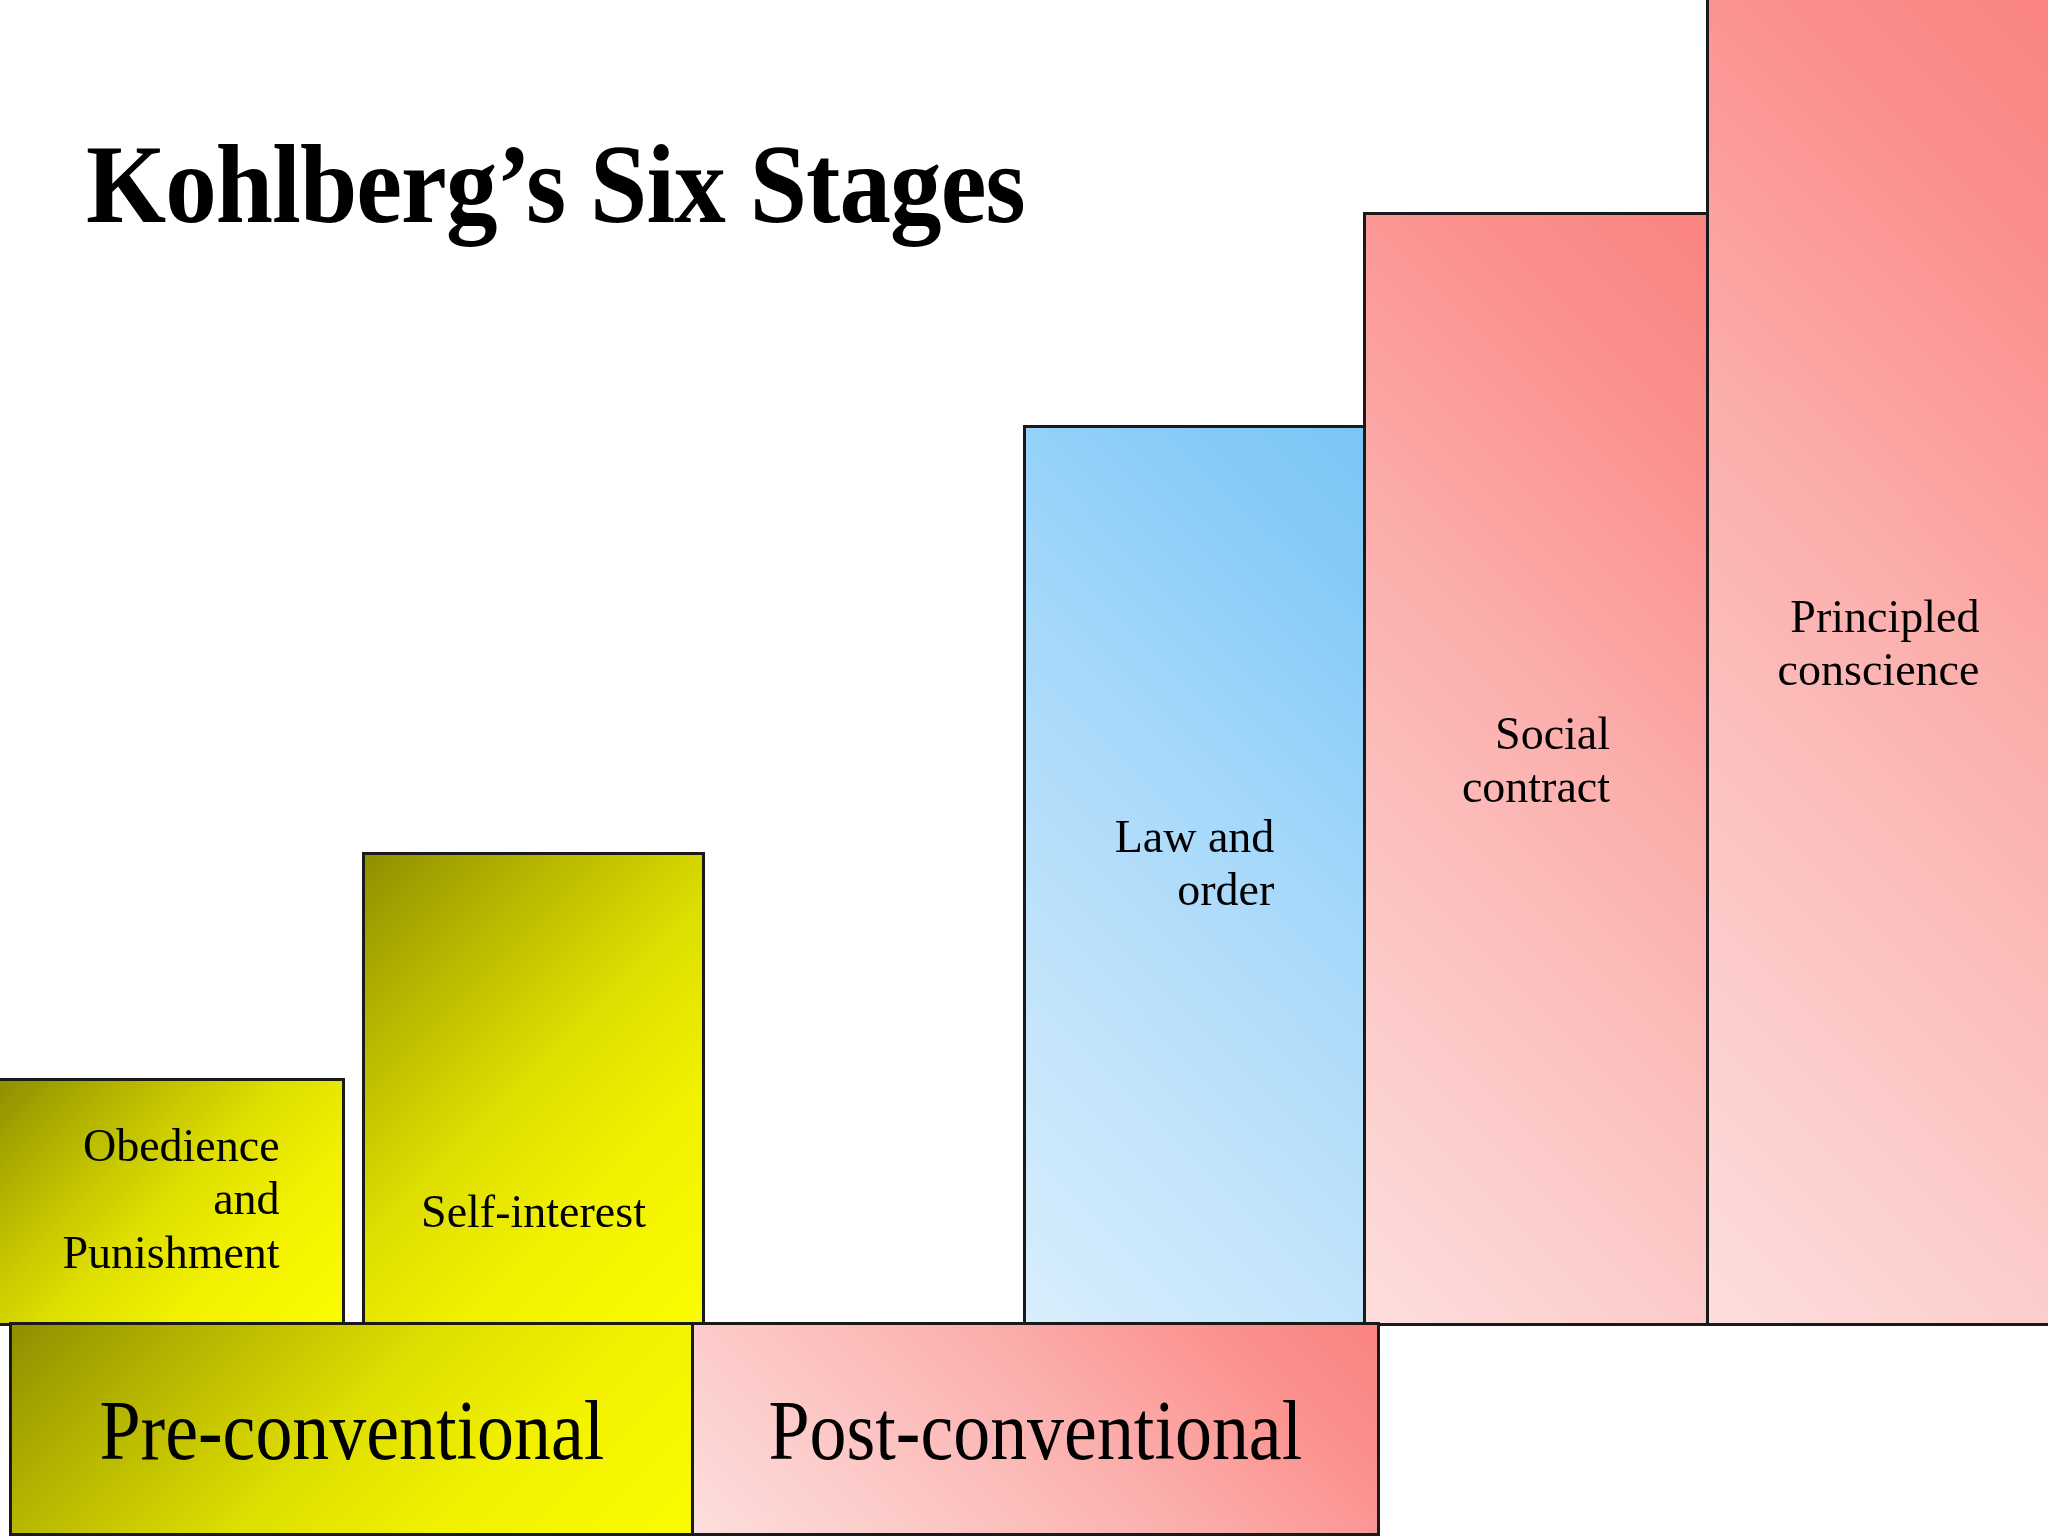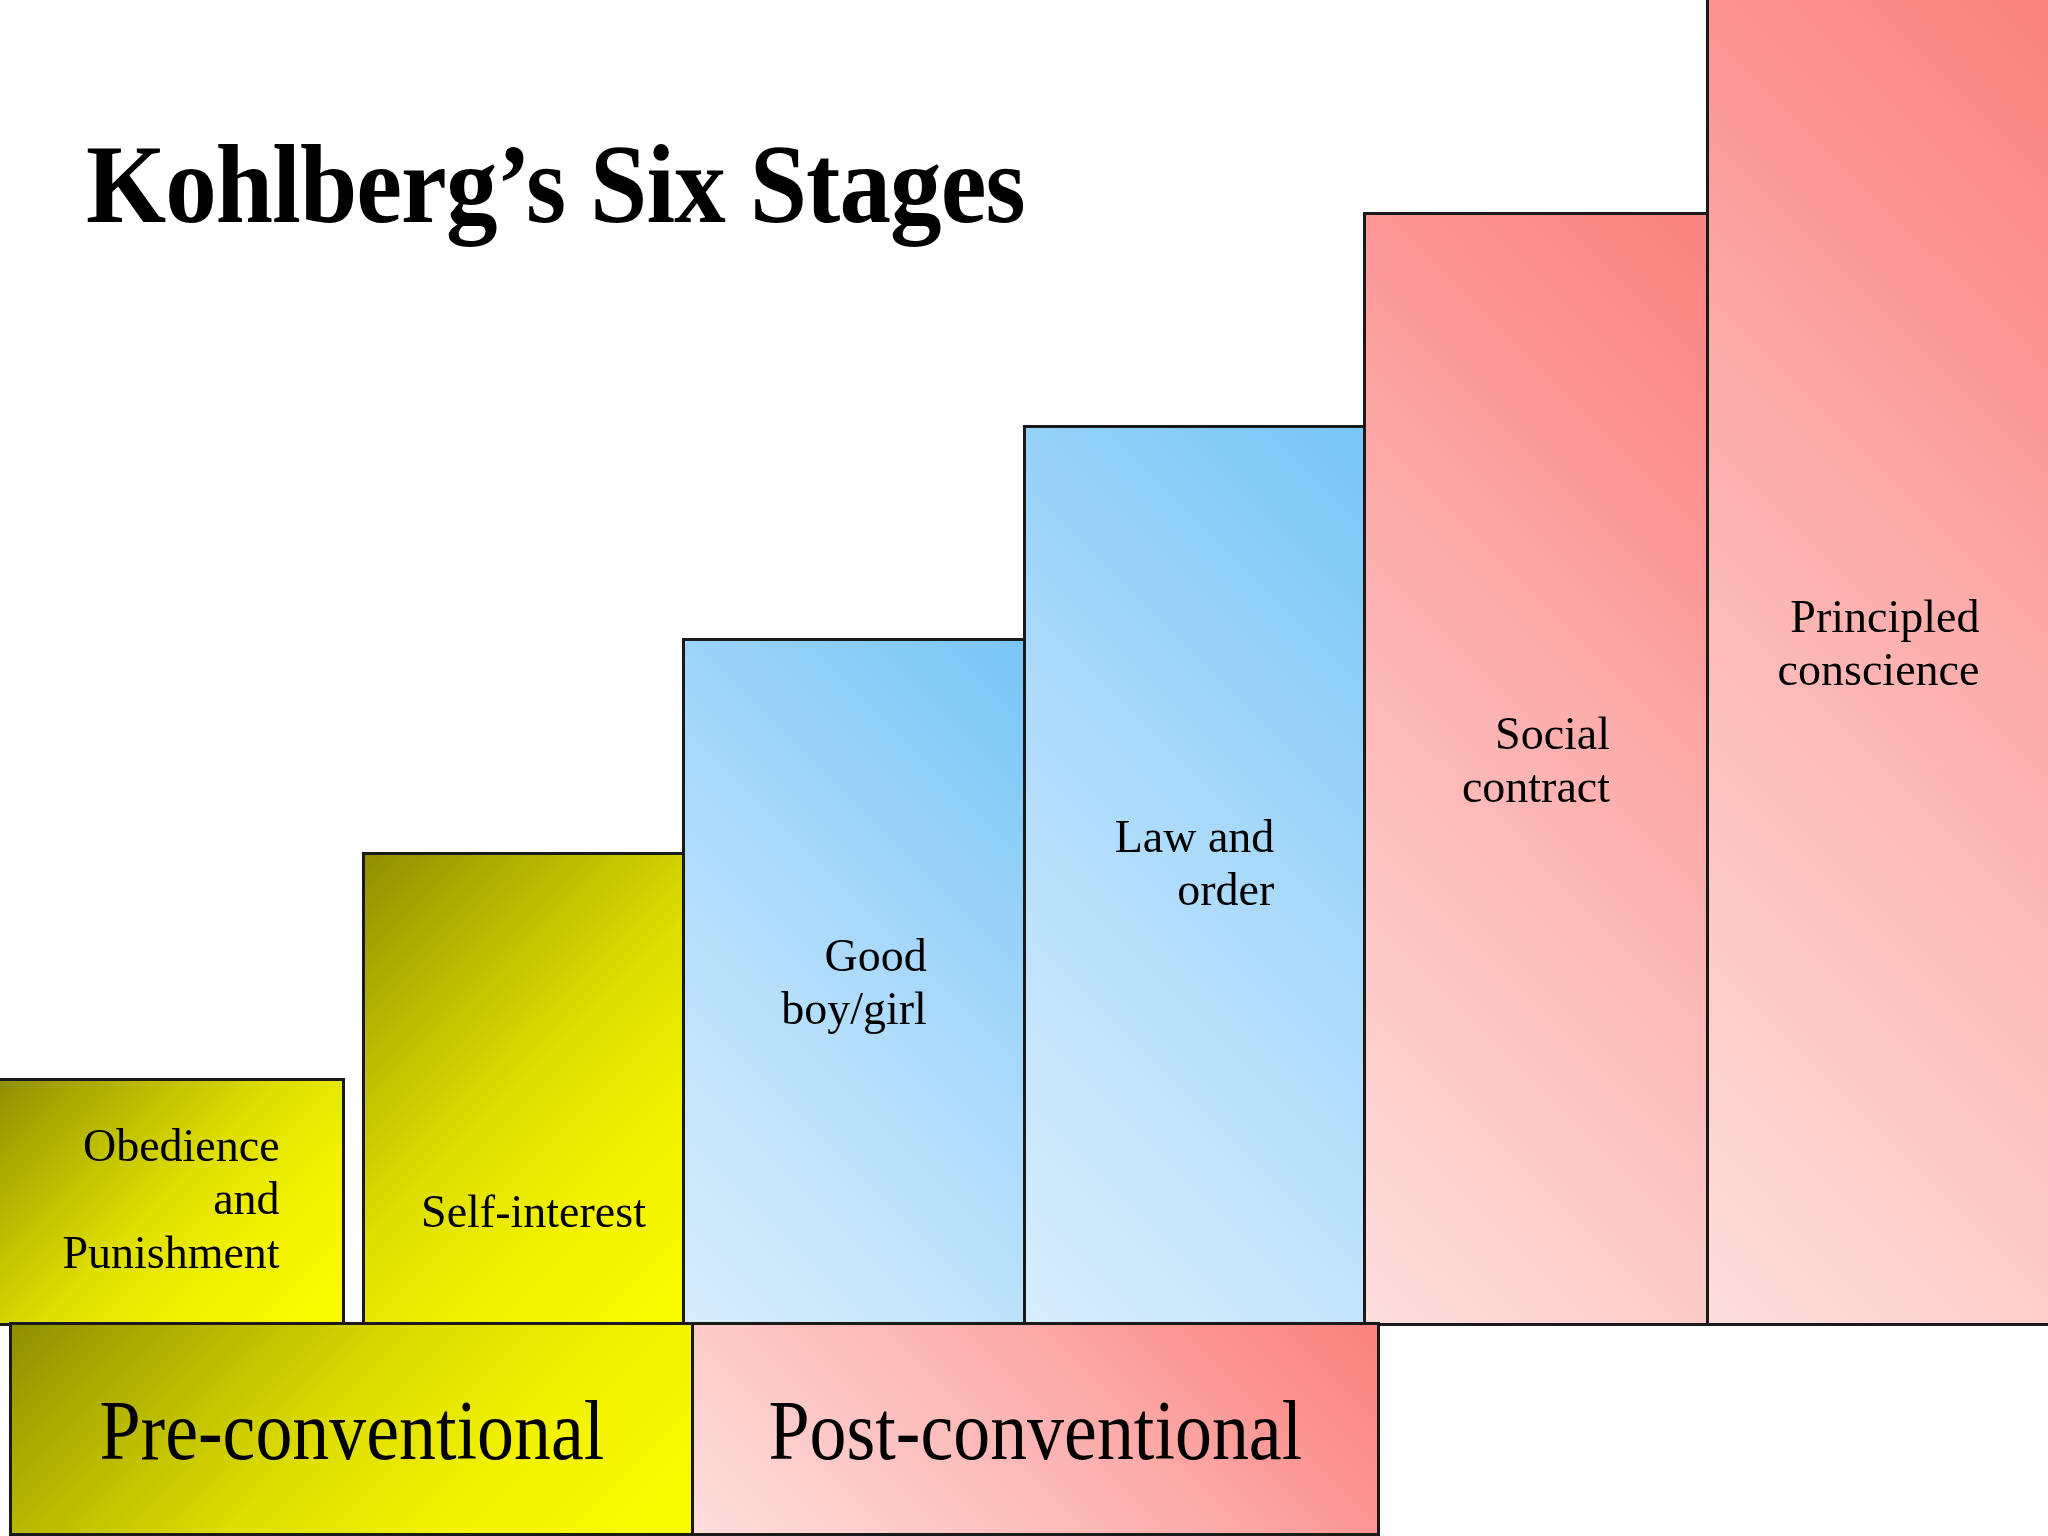--- a/index.html
+++ b/index.html
@@ -130,24 +130,20 @@
   <div class="bar fill-yellow" id="bar-1">
     <div class="bar-label">Obedience
 and
 Punishment</div>
   </div>
 
   <div class="bar fill-yellow" id="bar-2">
     <div class="bar-label">Self-interest</div>
   </div>
 
-  <div class="bar fill-blue" id="bar-3">
-    <div class="bar-label">Good
-boy/girl</div>
-  </div>
 
   <div class="bar fill-blue" id="bar-4">
     <div class="bar-label">Law and
 order</div>
   </div>
 
   <div class="bar fill-pink" id="bar-5">
     <div class="bar-label">Social
 contract</div>
   </div>

